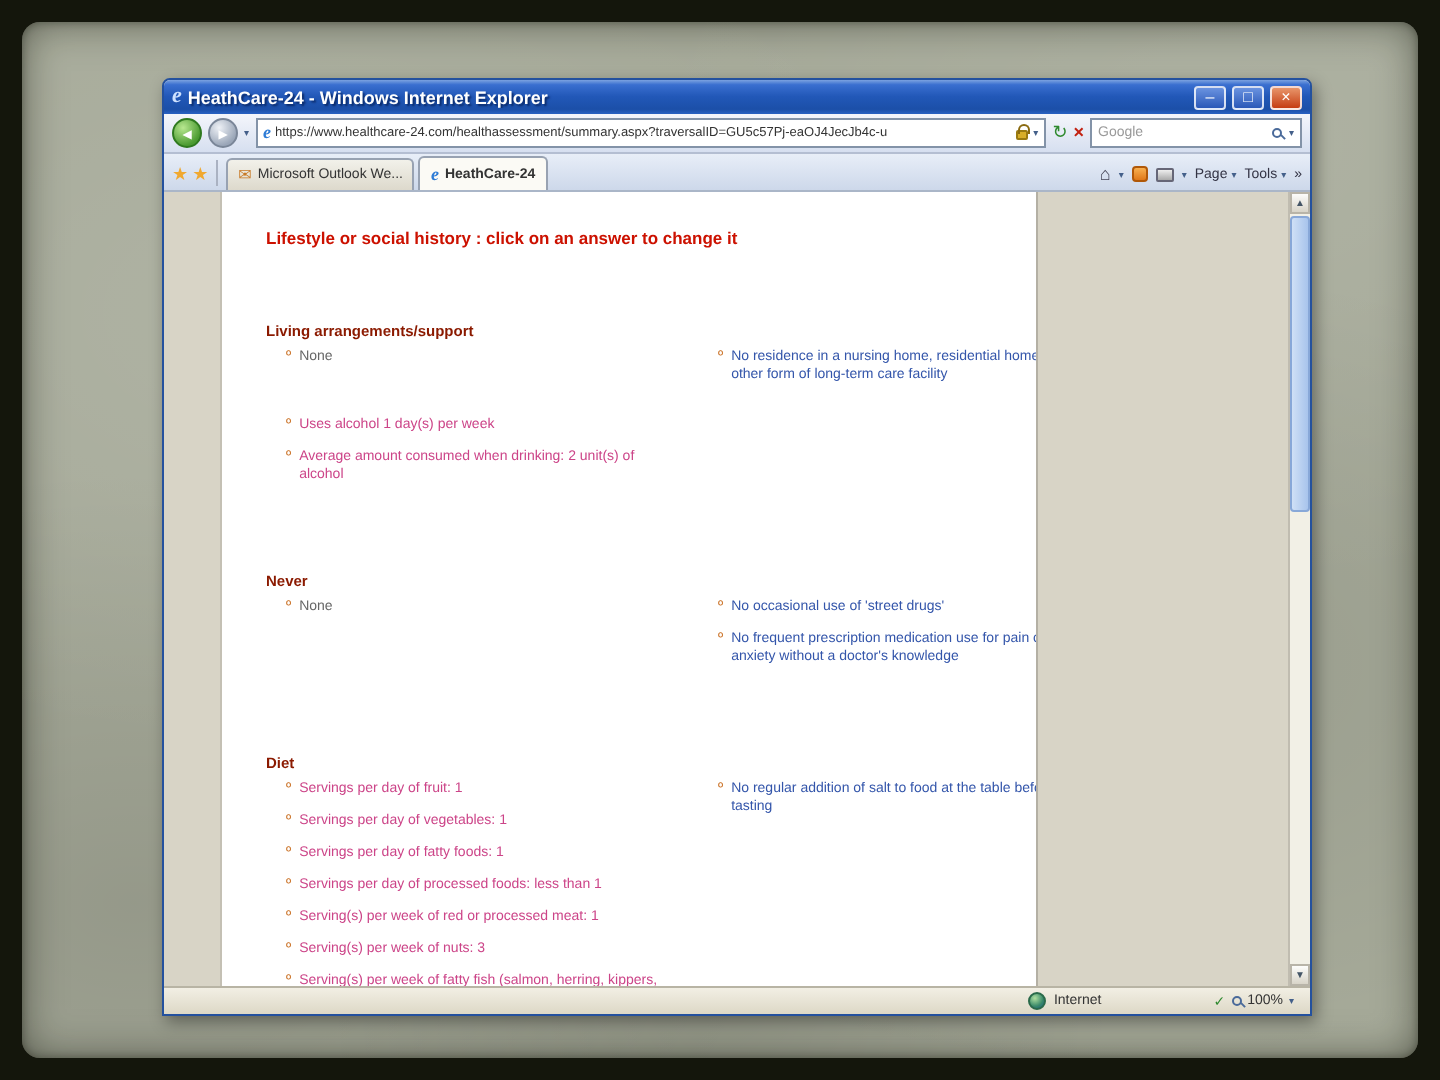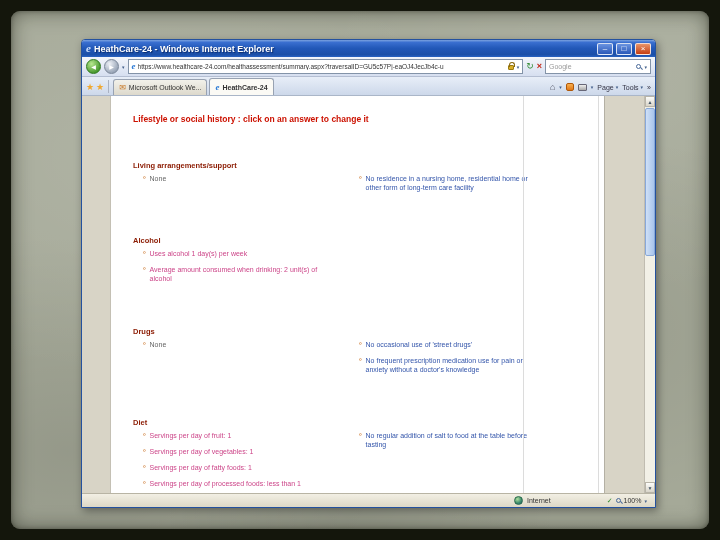--- a/index.html
+++ b/index.html
@@ -64,21 +64,21 @@
     max-width:112px; white-space:nowrap; overflow:hidden; }
   .tab.active { background:#fbfaf5; height:17px; font-weight:bold; }
   .mail-ico { color:#c87a28; font-size:8px; }
   .rt-icons { margin-left:auto; display:flex; align-items:center; gap:4px; font-size:7px; color:#334; padding-bottom:3px; }
   .home-ico { font-size:9px; color:#445; }
   .feed-ico { width:8px; height:8px; border-radius:2px; background:linear-gradient(#f8b050,#e07818); border:1px solid #b05808; }
   .print-ico { width:9px; height:7px; background:linear-gradient(#eee,#aaa); border:1px solid #667; border-radius:1px; }
   .menu { display:flex; align-items:center; gap:2px; }
 
   .contentarea { position:absolute; left:0; right:0; top:56px; bottom:14px; background:#d8d4c6; overflow:hidden; }
-  .page { position:absolute; left:28px; top:0; bottom:0; width:495px; background:#fff;
+  .page { position:absolute; left:28px; top:0; bottom:0; width:409px; background:#fff;
     border-left:1px solid #c4c0b4; border-right:1px solid #b4b0a4; overflow:hidden; }
   .vline { position:absolute; top:0; bottom:0; width:1px; background:#dcdcdc; }
 
   .scrollbar { position:absolute; right:0; top:0; bottom:0; width:11px; background:#f2f0e6; border-left:1px solid #c0bcb0; }
   .sb-btn { height:11px; display:flex; align-items:center; justify-content:center; font-size:5px; color:#456;
     background:linear-gradient(#fdfdfb,#d8d4c8); border:1px solid #b8b4a8; }
   .sb-btn.down { position:absolute; bottom:0; left:0; right:0; }
   .sb-thumb { position:absolute; top:12px; left:0; right:0; height:148px;
     background:linear-gradient(90deg,#cfe0f6,#a8c4ec); border:1px solid #88a8d8; border-radius:2px; }
 
@@ -185,37 +185,36 @@
                   </div>
                   <div class="col right">
                     <div class="item">
                       <span class="bullet">º</span>
                       <span class="t answer">No residence in a nursing home, residential home or other form of long-term care facility</span>
                     </div>
                   </div>
                 </div>
               </div>
               <div class="section">
-                <div class="sec-heading">Alcohol</div>
                 <div class="cols">
                   <div class="col left">
                     <div class="item">
                       <span class="bullet">º</span>
                       <span class="t link">Uses alcohol 1 day(s) per week</span>
                     </div>
                     <div class="item">
                       <span class="bullet">º</span>
                       <span class="t link">Average amount consumed when drinking: 2 unit(s) of alcohol</span>
                     </div>
                   </div>
                   <div class="col right"></div>
                 </div>
               </div>
               <div class="section">
-                <div class="sec-heading">Drugs</div>
+                <div class="sec-heading">Never</div>
                 <div class="cols">
                   <div class="col left">
                     <div class="item">
                       <span class="bullet">º</span>
                       <span class="t plain">None</span>
                     </div>
                   </div>
                   <div class="col right">
                     <div class="item">
                       <span class="bullet">º</span>

